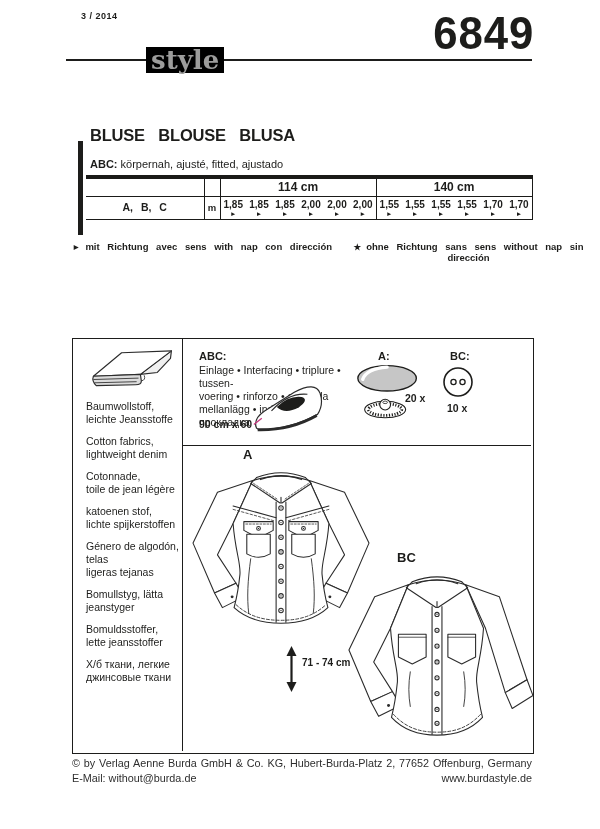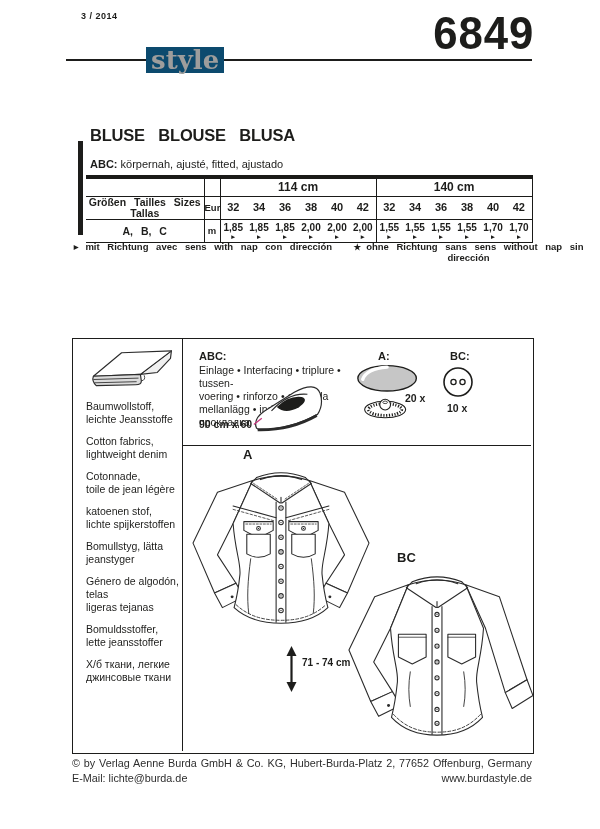--- a/index.html
+++ b/index.html
@@ -4,21 +4,21 @@
 <style>
   html,body{margin:0;padding:0;background:#e8e8e8;}
   .page{position:relative;width:600px;height:829px;background:#fff;overflow:hidden;
         font-family:"Liberation Sans",sans-serif;color:#1d1d1b;}
   .abs{position:absolute;}
 
   
   .issue{font-size:9px;font-weight:bold;letter-spacing:.5px;}
   .brand{font-size:53px;font-weight:bold;letter-spacing:-3px;line-height:1;color:#231f20;}
   .brand-sub{font-family:"DejaVu Serif","Liberation Serif",serif;font-weight:bold;
-             font-size:26px;color:#9d9d9c;background:#0c4a6e;padding:0 5px;line-height:1;z-index:2;}
+             font-size:26px;color:#9d9d9c;background:#000000;padding:0 5px;line-height:1;z-index:2;}
   .pattern-no{font-size:46px;font-weight:600;letter-spacing:1px;line-height:1;
               transform:scaleX(.95);transform-origin:right;}
   .header-line{height:2px;background:#1d1d1b;z-index:1;}
 
   
   .title-bar{width:5px;background:#1d1d1b;}
   .title-name{font-size:16.5px;font-weight:bold;word-spacing:9px;letter-spacing:-.2px;}
   .title-fit{font-size:11px;}
   .title-fit b{font-weight:bold;}
 
@@ -81,36 +81,20 @@
       <col style="width:118px">
         <col style="width:16px">
       <col span="12" style="width:26px">
     </colgroup>
     <tbody>
         <tr>
       <td></td>
           <td class="bl"></td>
       <td class="grp bl" colspan="6">114 cm</td>
       <td class="grp bl br" colspan="6">140 cm</td>
-    </tr>
-    <tr>
-      <td class="lbl">Größen Tailles Sizes Tallas</td>
-      <td class="unit bl">Eur</td>
-      <td class="size bl">32</td>
-      <td class="size">34</td>
-      <td class="size">36</td>
-      <td class="size">38</td>
-      <td class="size">40</td>
-      <td class="size">42</td>
-      <td class="size bl">32</td>
-      <td class="size">34</td>
-      <td class="size">36</td>
-      <td class="size">38</td>
-      <td class="size">40</td>
-      <td class="size br">42</td>
     </tr>
     <tr>
       <td class="lbl">A, B, C</td>
       <td class="unit bl">m</td>
       <td class="val bl"><span>1,85</span><span class="nap">►</span></td>
       <td class="val"><span>1,85</span><span class="nap">►</span></td>
       <td class="val"><span>1,85</span><span class="nap">►</span></td>
       <td class="val"><span>2,00</span><span class="nap">►</span></td>
       <td class="val"><span>2,00</span><span class="nap">►</span></td>
       <td class="val"><span>2,00</span><span class="nap">►</span></td>
@@ -144,23 +128,23 @@
 
   <div class="abs fabric-list" style="left:86px;top:400px;width:94px;">
     <div class="fabric-item">Baumwollstoff,
 leichte Jeansstoffe</div>
     <div class="fabric-item">Cotton fabrics,
 lightweight denim</div>
     <div class="fabric-item">Cotonnade,
 toile de jean légère</div>
     <div class="fabric-item">katoenen stof,
 lichte spijkerstoffen</div>
-    <div class="fabric-item">Bomullstyg, lätta jeanstyger</div>
     <div class="fabric-item">Género de algodón, telas
 ligeras tejanas</div>
+    <div class="fabric-item">Bomullstyg, lätta jeanstyger</div>
     <div class="fabric-item">Bomuldsstoffer,
 lette jeansstoffer</div>
     <div class="fabric-item">Х/б ткани, легкие
 джинсовые ткани</div>
   </div>
 
   <div class="abs notion-label" style="left:199px;top:350px;">ABC:</div>
   <div class="abs interfacing-text" style="left:199px;top:364px;width:165px;">Einlage • Interfacing • triplure • tussen-
 voering • rinforzo • entretela
 mellanlägg • indlæg
@@ -303,17 +287,17 @@
 
   <svg class="abs" style="left:285px;top:646px;" width="13" height="46" viewBox="0 0 13 46">
     <line x1="6.5" y1="8" x2="6.5" y2="38" stroke="#1d1d1b" stroke-width="2.2"></line>
     <path d="M6.5,0 L1.5,10 L11.5,10 Z" fill="#1d1d1b"></path>
     <path d="M6.5,46 L1.5,36 L11.5,36 Z" fill="#1d1d1b"></path>
   </svg>
   <div class="abs back-length" style="left:302px;top:657px;">71 - 74 cm</div>
 
   <div class="abs footer-copy" style="left:72px;top:757px;width:460px;">© by Verlag Aenne Burda GmbH &amp; Co. KG, Hubert-Burda-Platz 2, 77652 Offenburg, Germany</div>
   <div class="abs footer-row" style="left:72px;top:772px;width:460px;">
-    <span>E-Mail: lichte@burda.de</span>
+    <span>E-Mail: without@burda.de</span>
     <span>www.burdastyle.de</span>
   </div>
 
 </div>
 
 </body></html>

